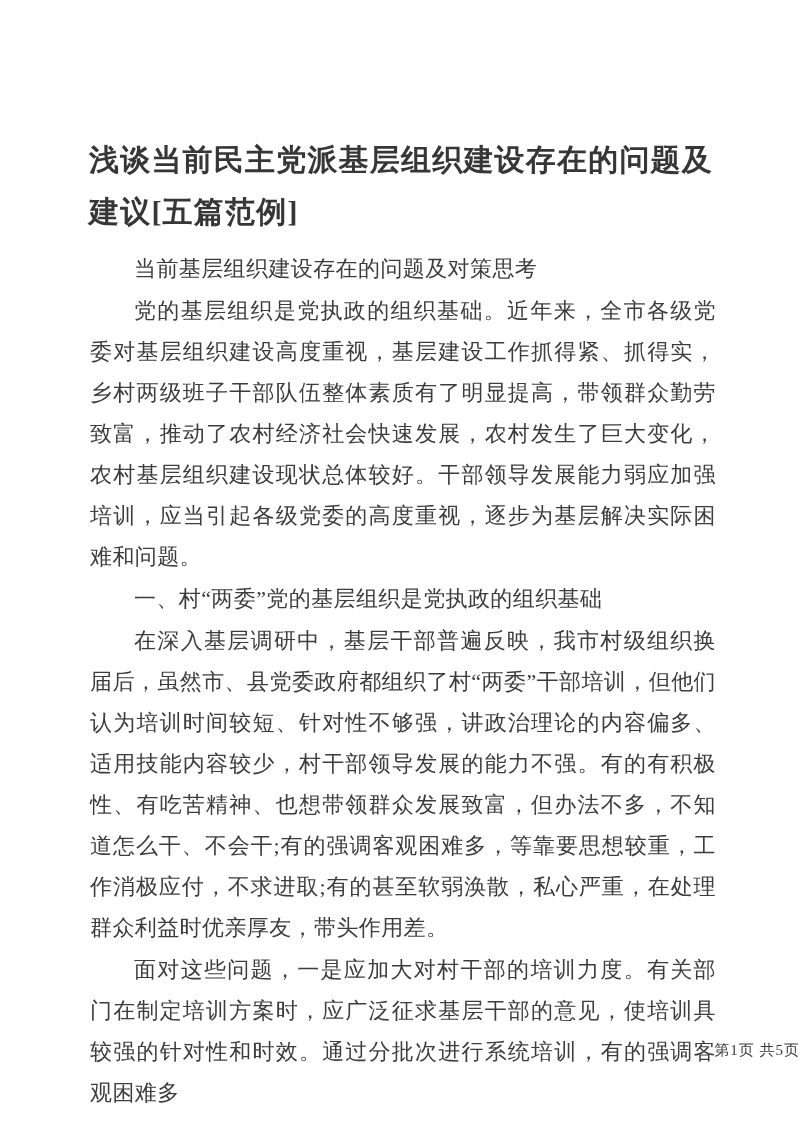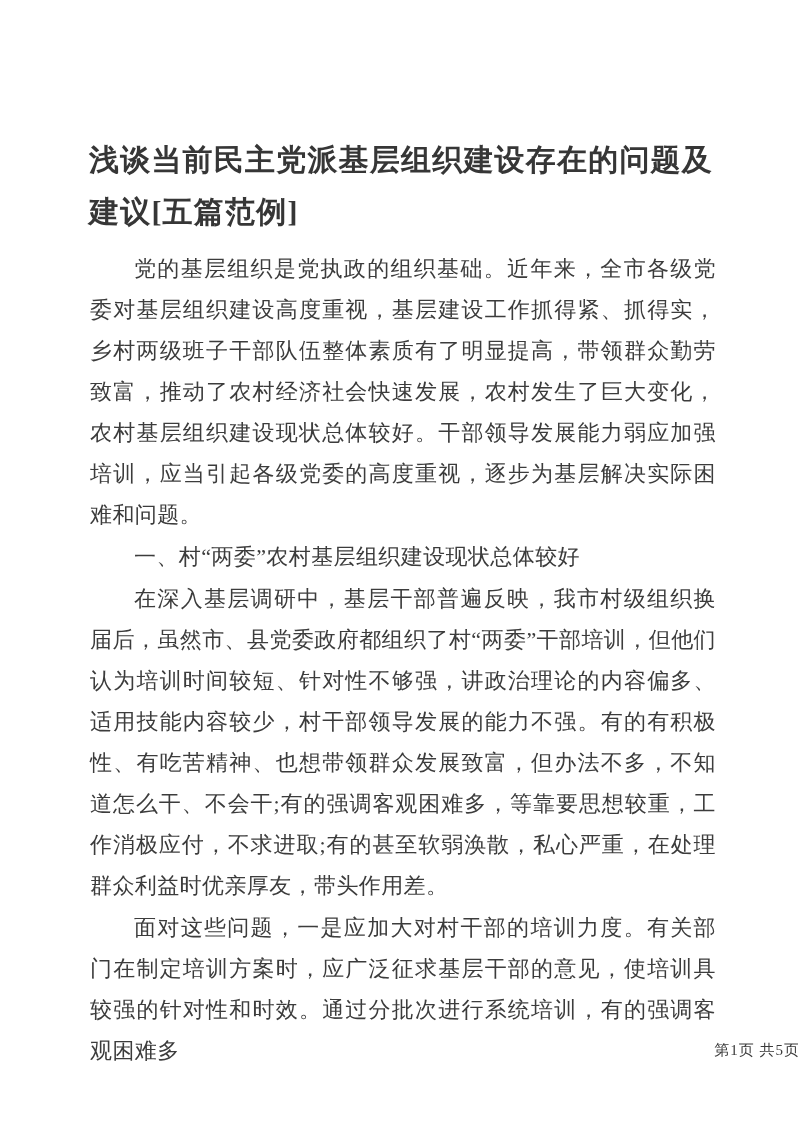--- a/index.html
+++ b/index.html
@@ -53,22 +53,23 @@
     letter-spacing: 1px;
   }
 </style>
 </head>
 <body>
 
 <div class="page">
   <div class="content">
     <h1 class="doc-title">浅谈当前民主党派基层组织建设存在的问题及建议[五篇范例]</h1>
     <div class="doc-body">
+      <p>当前基层组织建设存在的问题及对策思考</p>
       <p>党的基层组织是党执政的组织基础。近年来，全市各级党委对基层组织建设高度重视，基层建设工作抓得紧、抓得实，乡村两级班子干部队伍整体素质有了明显提高，带领群众勤劳致富，推动了农村经济社会快速发展，农村发生了巨大变化，农村基层组织建设现状总体较好。干部领导发展能力弱应加强培训，应当引起各级党委的高度重视，逐步为基层解决实际困难和问题。</p>
-      <p>一、村“两委”农村基层组织建设现状总体较好</p>
+      <p>一、村“两委”党的基层组织是党执政的组织基础</p>
       <p>在深入基层调研中，基层干部普遍反映，我市村级组织换届后，虽然市、县党委政府都组织了村“两委”干部培训，但他们认为培训时间较短、针对性不够强，讲政治理论的内容偏多、适用技能内容较少，村干部领导发展的能力不强。有的有积极性、有吃苦精神、也想带领群众发展致富，但办法不多，不知道怎么干、不会干;有的强调客观困难多，等靠要思想较重，工作消极应付，不求进取;有的甚至软弱涣散，私心严重，在处理群众利益时优亲厚友，带头作用差。</p>
       <p>面对这些问题，一是应加大对村干部的培训力度。有关部门在制定培训方案时，应广泛征求基层干部的意见，使培训具较强的针对性和时效。通过分批次进行系统培训，有的强调客观困难多</p>
     </div>
   </div>
   <div class="page-footer">
     <span>第1页 共5页</span>
   </div>
 </div>
 
 </body></html>

